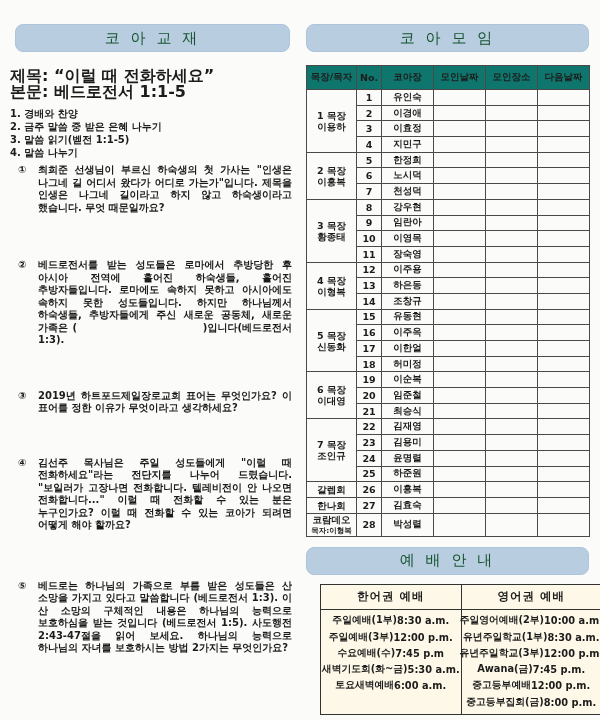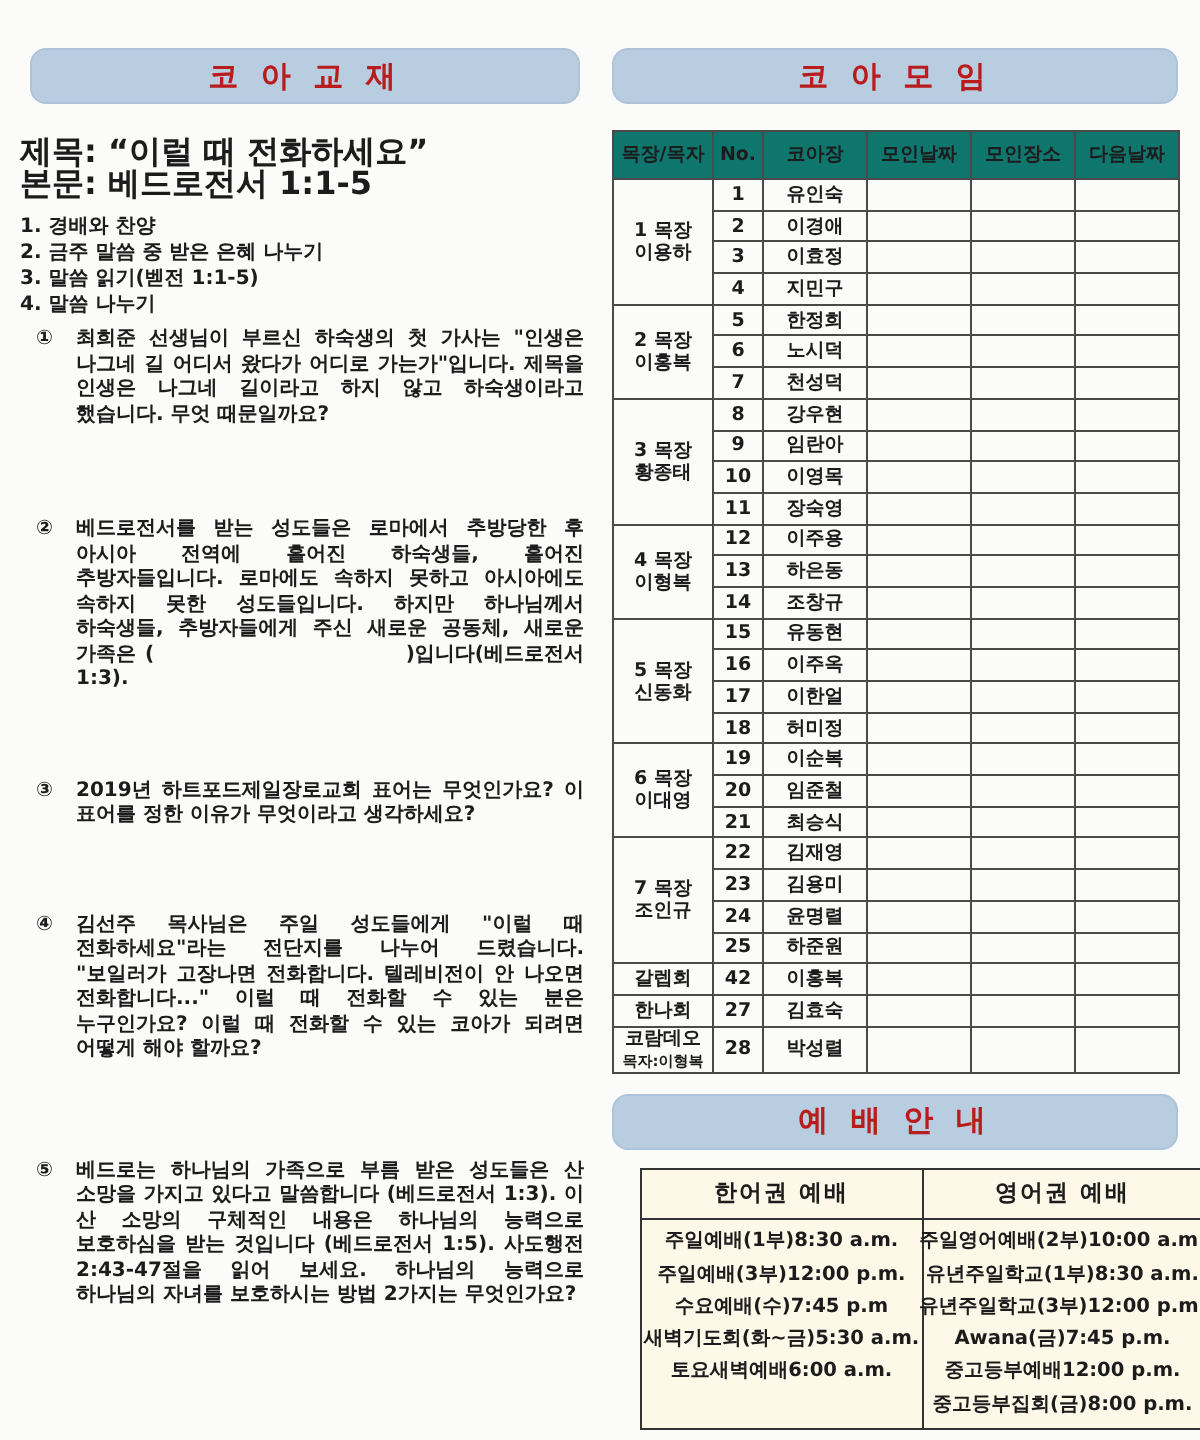--- a/index.html
+++ b/index.html
@@ -15,22 +15,22 @@
   .col-left{position:absolute;left:10px;top:24px;width:282px;}
   .col-right{position:absolute;left:306px;top:24px;width:283px;}
 
   
   .section-bar{
     background:#b9cde1;
     border:1px solid #aec4da;
     border-radius:8px;
     height:26px;
     display:flex;align-items:center;justify-content:center;
-    font-size:15px;font-weight:bold;letter-spacing:3px;
-    color:#b91c1c;
+    font-size:15px;font-weight:normal;letter-spacing:3px;
+    color:#14532d;
   }
   .col-left .section-bar{margin-left:5px;margin-right:2px;}
 
   
   .subject-block{margin-top:16px;font-size:16px;line-height:15.5px;}
   .agenda{margin-top:8px;font-size:10px;line-height:13px;}
   .questions{margin-top:5px;}
   .question{display:flex;padding-left:8px;font-size:10px;line-height:12.5px;}
   .qnum{width:20px;flex:none;}
   .qtext{flex:1;text-align:justify;word-break:keep-all;}
@@ -353,21 +353,21 @@
           <td>25</td>
           <td>하준원</td>
           <td></td>
           <td></td>
           <td></td>
         </tr>
         <tr>
           <td class="group-cell" rowspan="1">
             <div>갈렙회</div>
           </td>
-          <td>42</td>
+          <td>26</td>
           <td>이홍복</td>
           <td></td>
           <td></td>
           <td></td>
         </tr>
         <tr>
           <td class="group-cell" rowspan="1">
             <div>한나회</div>
           </td>
           <td>27</td>

